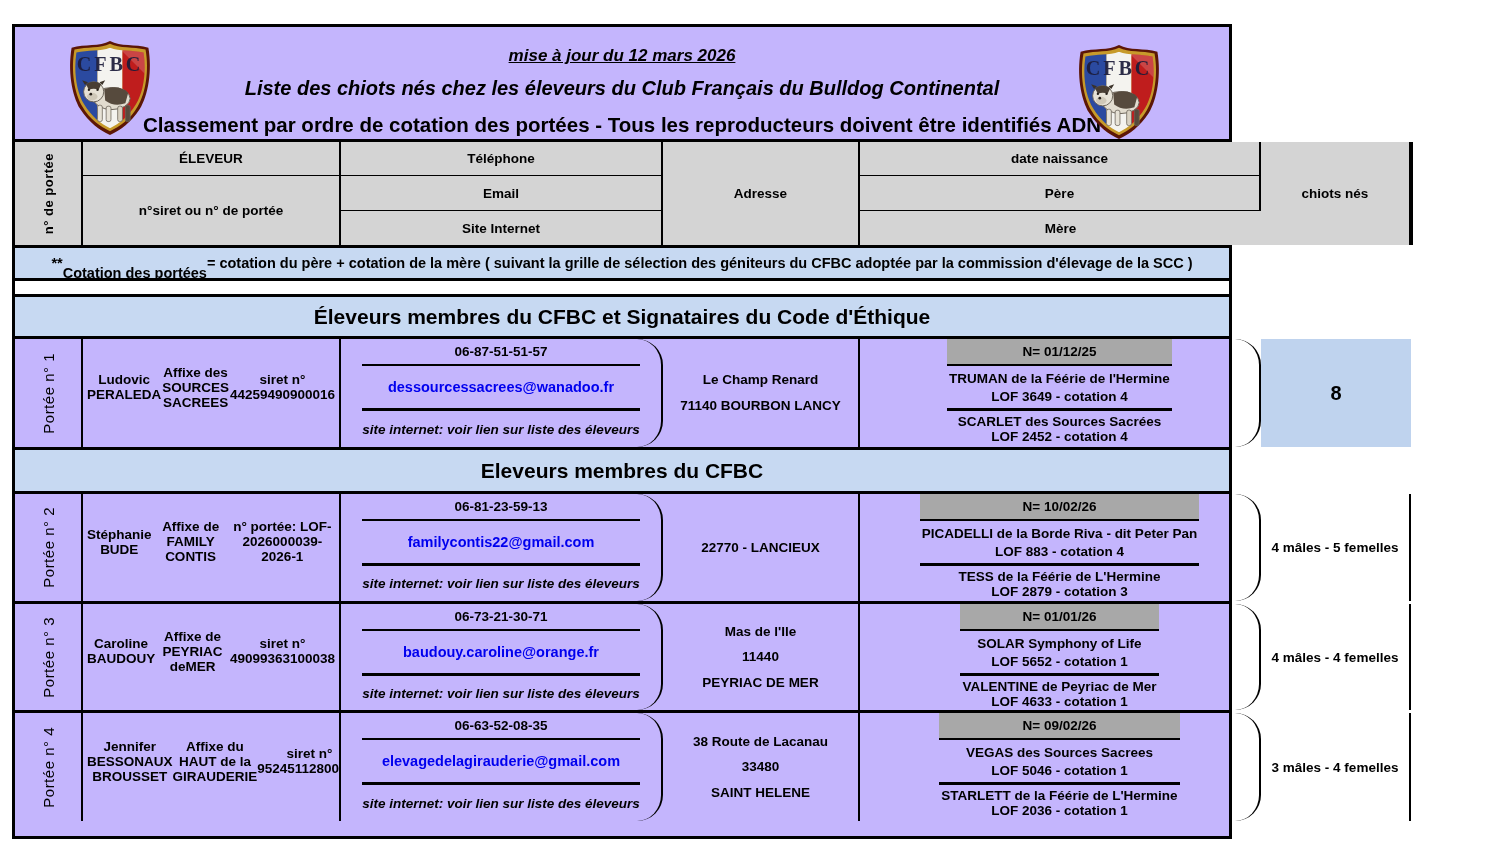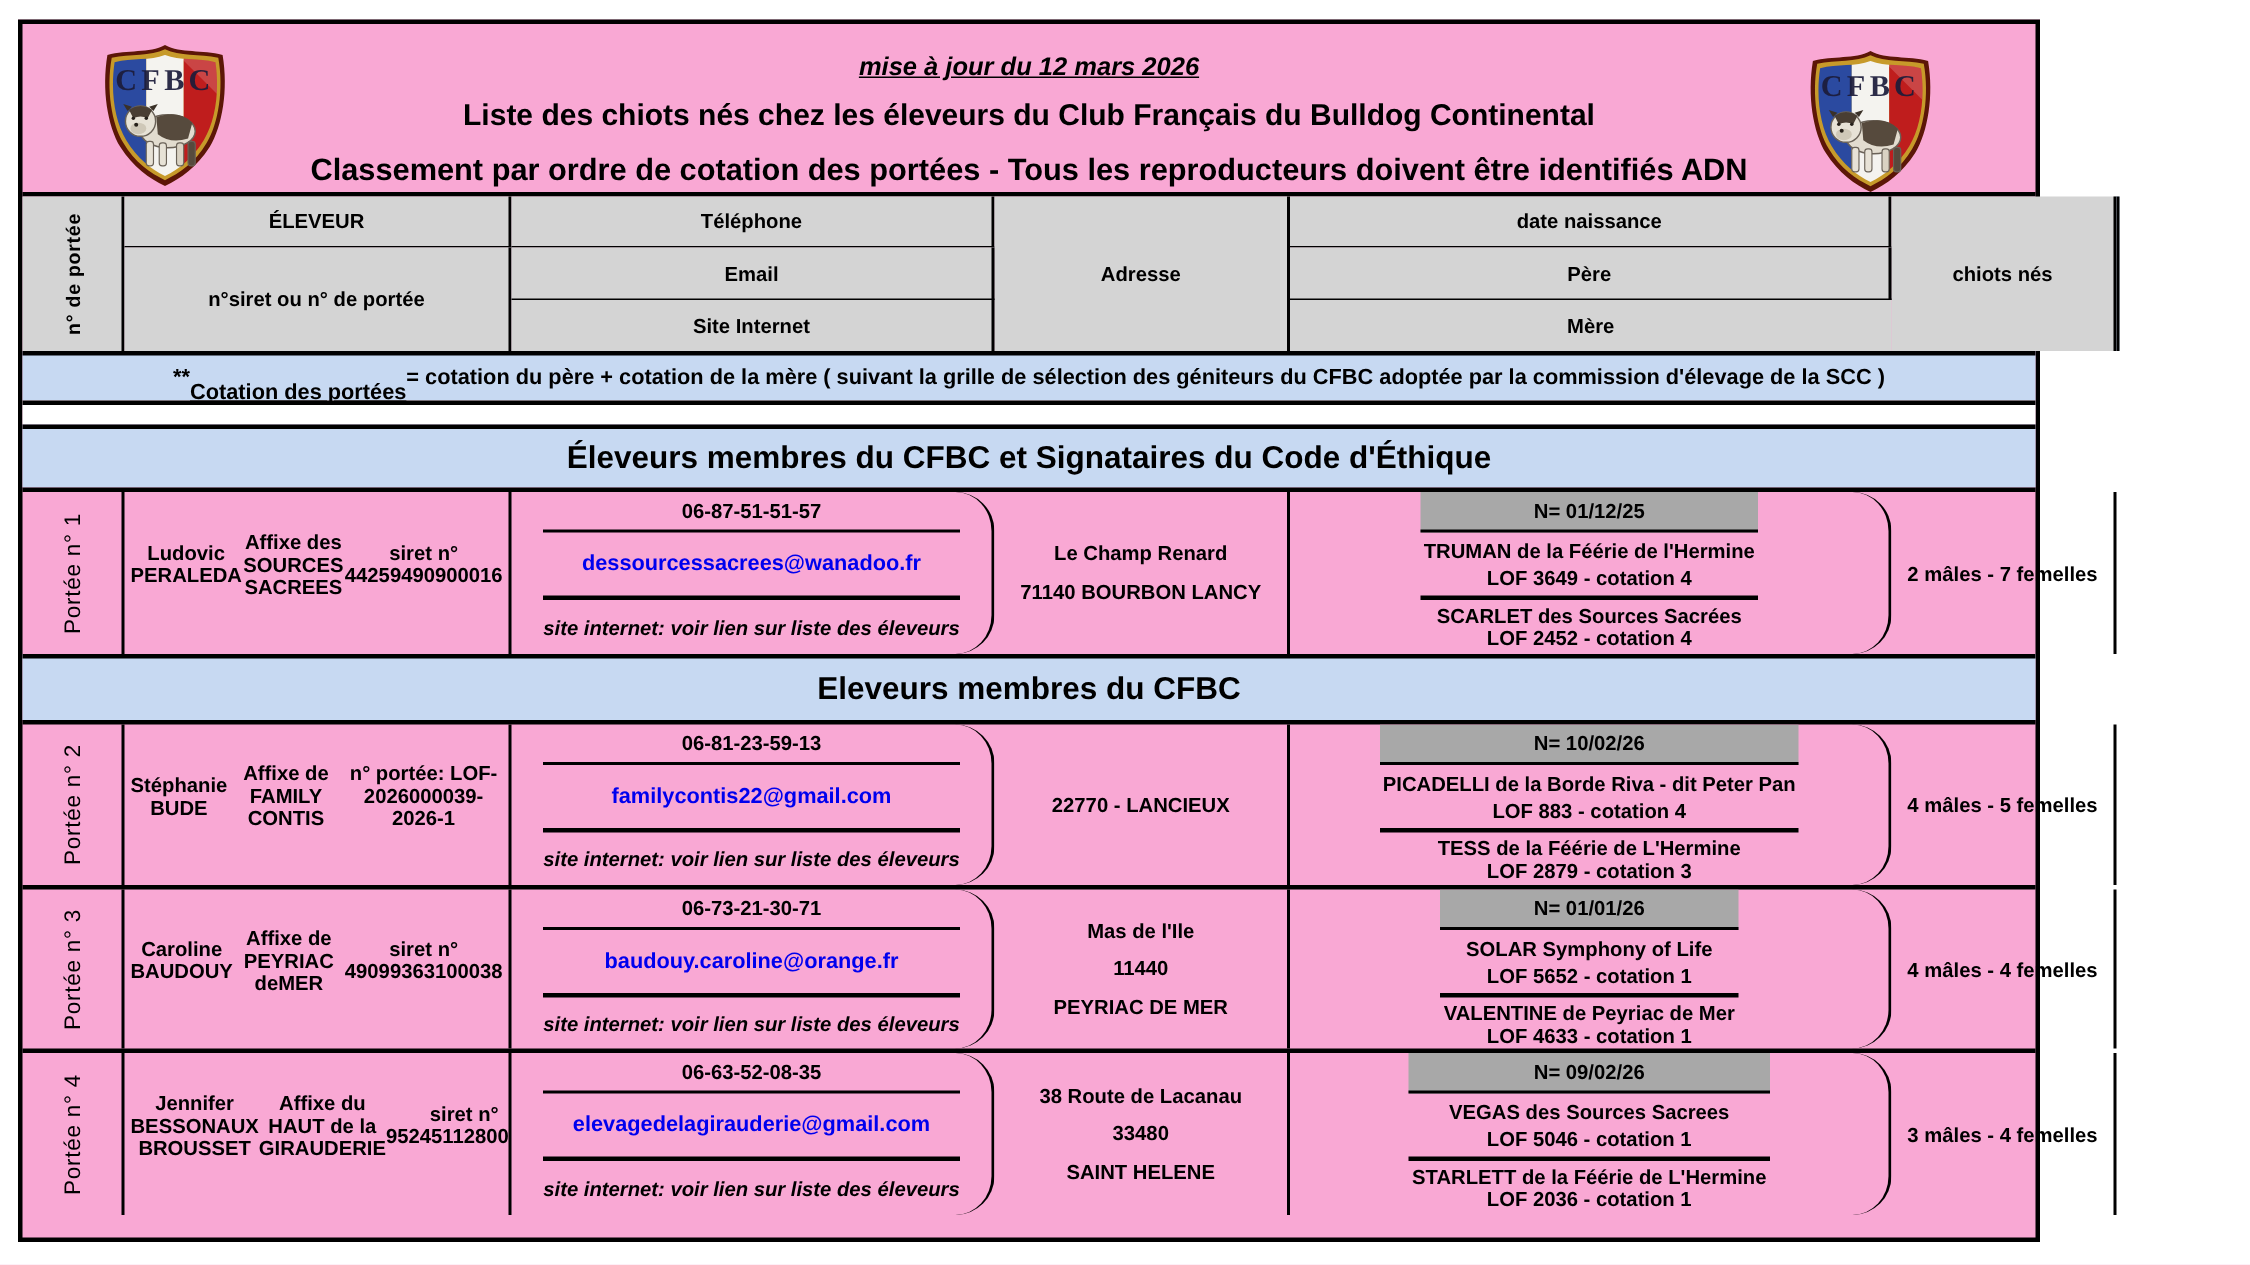--- a/index.html
+++ b/index.html
@@ -1,23 +1,23 @@
 <!DOCTYPE html>
 <html><head>
 <meta charset="utf-8">
 <style>
   html,body{margin:0;padding:0;background:#fff;}
   body{width:1500px;height:843px;font-family:"Liberation Sans",sans-serif;color:#000;overflow:hidden;}
   .page{position:relative;width:1500px;height:843px;background:#fff;}
-  .frame{position:absolute;left:12px;top:13px;width:1348px;height:815px;border:3px solid #000;box-sizing:border-box;background:#f9a8d4;}
+  .frame{position:absolute;left:12px;top:24px;width:1220px;height:815px;border:3px solid #000;box-sizing:border-box;background:#c4b5fd;}
 
   
   .titleband{position:relative;height:112px;display:flex;flex-direction:column;align-items:center;}
   .t1{margin-top:19px;font-size:17px;font-weight:bold;font-style:italic;text-decoration:underline;}
-  .t2{margin-top:11px;font-size:20px;font-weight:bold;}
+  .t2{margin-top:11px;font-size:20px;font-weight:bold;font-style:italic;}
   .t3{margin-top:13px;font-size:20.5px;font-weight:bold;}
   .logo{position:absolute;top:12px;width:100px;height:96px;}
   .logo-left{left:45px;}
   .logo-right{right:60px;top:16px;}
 
   
   .grid{display:grid;grid-template-columns:68px 258px 322px 197px 401px 150px 1fr;box-sizing:border-box;}
   .bt{border-top:3px solid #000;}
   .cell{box-sizing:border-box;border-right:2px solid #000;display:flex;align-items:center;justify-content:center;text-align:center;overflow:hidden;}
   .cell:last-child{border-right:none;}
@@ -191,21 +191,20 @@
         <div class="sub s1 birth">N= 01/12/25</div>
         <div class="sub s2 parent">
           <div>TRUMAN de la Féérie de l'Hermine</div>
           <div>LOF 3649 - cotation 4</div>
         </div>
         <div class="sub parent">
           <div>SCARLET des Sources Sacrées</div>
           <div>LOF 2452 - cotation 4</div>
         </div>
       </div>
-      <div class="cell">2 mâles - 7 femelles</div>
       <div class="cell cot">8</div>
     </div>
 
     <div class="banner banner2 bt">Eleveurs membres du CFBC</div>
 
     <div class="grid row h110 bt">
       <div class="cell">
           <span class="vtext vlit">Portée n° 2</span>
         </div>
       <div class="cell breeder">

